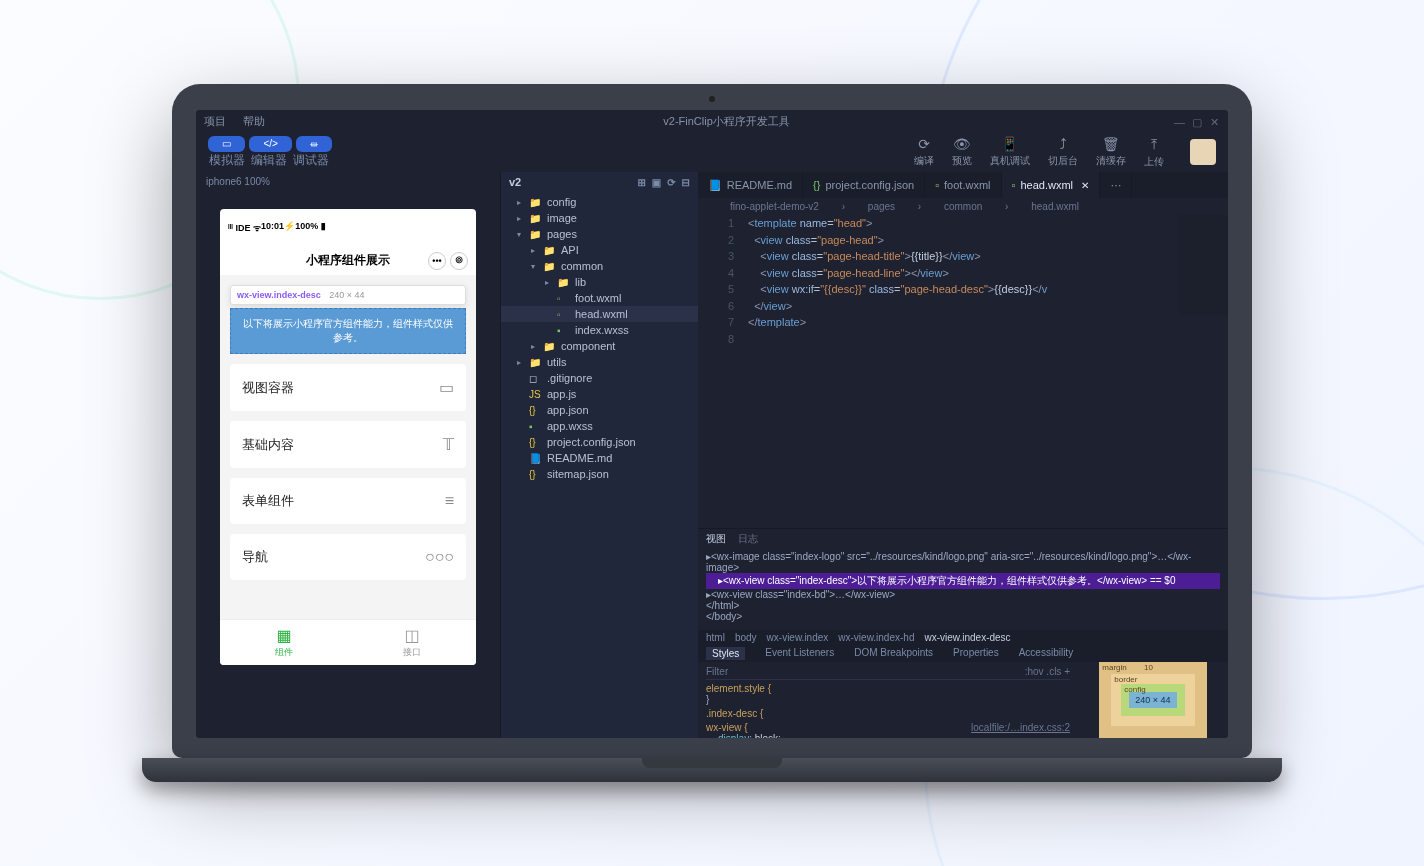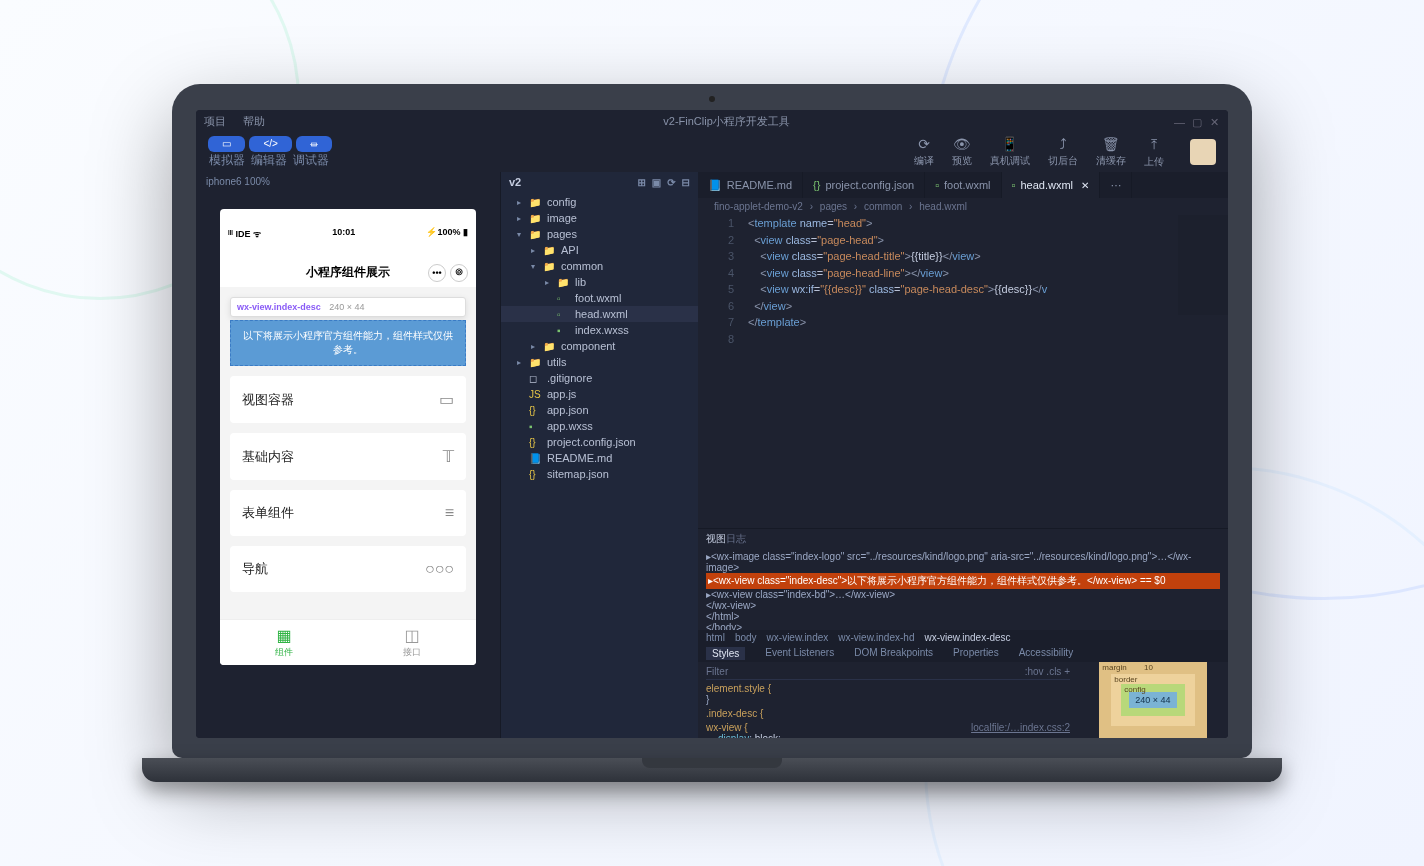--- a/index.html
+++ b/index.html
@@ -38,21 +38,21 @@
 .tool-item .icon{font-size:14px}
 .tool-item .lbl{font-size:10px}
 .avatar{width:26px;height:26px;background:#e8d5b5;border-radius:4px;margin-left:8px}
 
 .ide-body{flex:1;display:flex;overflow:hidden}
 
 
 .simulator{width:304px;background:#1e2230;display:flex;flex-direction:column}
 .sim-head{padding:4px 10px;font-size:10px;color:#7a8aa8}
 .phone{background:#fff;margin:18px auto 0;width:256px;height:456px;border-radius:4px;display:flex;flex-direction:column;overflow:hidden}
-.phone-status{display:flex;justify-content:space-between;padding:18px 8px;font-size:9px;color:#000;font-weight:600}
+.phone-status{display:flex;justify-content:flex-start;padding:12px 8px;font-size:9px;color:#000;font-weight:600}
 .phone-nav{display:flex;align-items:center;justify-content:center;position:relative;padding:6px 8px;font-size:12px;color:#000;font-weight:600}
 .phone-nav .dots{position:absolute;right:8px;display:flex;gap:4px;align-items:center}
 .phone-nav .dots span{width:18px;height:18px;border:1px solid #ccc;border-radius:50%;display:flex;align-items:center;justify-content:center;font-size:9px}
 .phone-body{flex:1;background:#f4f4f4;padding:10px;overflow:hidden}
 .inspect-tip{background:#fff;border:1px solid #ddd;border-radius:3px;padding:4px 6px;font-size:9px;color:#555;margin-bottom:3px;box-shadow:0 2px 6px rgba(0,0,0,.1)}
 .inspect-tip .sel{color:#8a5cf6;font-weight:600}
 .inspect-tip .dim{color:#999;margin-left:6px}
 .highlighted{background:#5b9bd5;color:#fff;padding:8px;font-size:10px;text-align:center;border:1px dashed #3a7bc5}
 .list-item{background:#fff;border-radius:4px;padding:14px 12px;margin-top:10px;display:flex;justify-content:space-between;align-items:center;font-size:13px;color:#222}
 .list-item .ic{color:#888;font-size:16px}
@@ -78,34 +78,34 @@
 .file-md{color:#5b9fd6}
 .ind-1{padding-left:16px}.ind-2{padding-left:30px}.ind-3{padding-left:44px}
 
 
 .editor{flex:1;display:flex;flex-direction:column;background:#1e2230;overflow:hidden}
 .ed-tabs{display:flex;background:#1a1e2b;font-size:11px;height:26px;align-items:stretch}
 .ed-tab{padding:0 10px;display:flex;align-items:center;gap:5px;color:#8a94ab;cursor:pointer;border-right:1px solid #161a26}
 .ed-tab.active{background:#1e2230;color:#dfe5f2}
 .ed-tab .close{font-size:10px;margin-left:3px}
 .breadcrumb{padding:3px 12px;font-size:10px;color:#6b7590;background:#1e2230}
-.breadcrumb span{margin:0 4px}
+.breadcrumb span{margin:0 20px}
 .code{flex:1;background:#1e2230;font-family:Consolas,Monaco,monospace;font-size:11px;overflow:hidden;position:relative}
 .code-line{display:flex;padding:0 12px;line-height:1.5}
 .line-no{width:24px;text-align:right;color:#4a5468;margin-right:14px;user-select:none}
 .tok-tag{color:#6a9fd4}.tok-attr{color:#9bb8e0}.tok-str{color:#c88a5c}.tok-brace{color:#c5cde0}.tok-punc{color:#8a94ab}
 .minimap{position:absolute;right:0;top:0;width:50px;height:100px;background:#1a1e2b;opacity:.4}
 
 
 .devtools{height:210px;background:#1e2230;border-top:1px solid #161a26;display:flex;flex-direction:column;font-size:10px}
-.dt-tabs{display:flex;padding:3px 8px;color:#6b7590}
+.dt-tabs{display:flex;padding:3px 8px;gap:12px;color:#6b7590}
 .dt-tabs span{cursor:pointer}
 .dt-tabs span.active{color:#c5cde0}
 .dt-elements{flex:1;background:#1e2230;font-family:Consolas,monospace;padding:2px 8px;overflow:hidden;color:#9ba8c4}
-.dt-elements .sel-line{background:#c2410c;color:#fff;padding:1px 2px}
+.dt-elements .sel-line{background:#4c1d95;color:#fff;padding:1px 12px}
 .dt-crumb{background:#1a1e2b;padding:2px 8px;color:#7a8aa8;display:flex;gap:10px}
 .dt-crumb span.active{color:#c5cde0}
 .dt-styles-tabs{background:#1a1e2b;padding:2px 8px;display:flex;gap:20px;color:#7a8aa8}
 .dt-styles-tabs span.active{background:#2a3148;color:#dfe5f2;padding:1px 6px}
 .dt-lower{display:flex;flex:1;overflow:hidden}
 .dt-styles{flex:1;padding:4px 8px;font-family:Consolas,monospace;color:#9ba8c4;overflow:hidden}
 .dt-styles .filter{display:flex;justify-content:space-between;color:#6b7590;border-bottom:1px solid #2a3148;padding-bottom:2px}
 .dt-styles .rule{margin-top:3px}
 .dt-styles .sel{color:#c8a05c}
 .dt-styles .prop{margin-left:12px}
@@ -405,21 +405,20 @@
 
       <div class="devtools">
         <div class="dt-tabs">
           <span class="active">视图</span>
           <span>日志</span>
         </div>
         <div class="dt-elements" id="dt-elements">
                 <div>▸&lt;wx-image class="index-logo" src="../resources/kind/logo.png" aria-src="../resources/kind/logo.png"&gt;…&lt;/wx-image&gt;</div>
                 <div class="sel-line">▸&lt;wx-view class="index-desc"&gt;以下将展示小程序官方组件能力，组件样式仅供参考。&lt;/wx-view&gt; == $0</div>
                 <div>▸&lt;wx-view class="index-bd"&gt;…&lt;/wx-view&gt;</div>
-                <div>&lt;/wx-view&gt;</div>
                 <div>&lt;/html&gt;</div>
                 <div>&lt;/body&gt;</div>
               </div>
         <div class="dt-crumb" id="dt-crumb">
                 <span class="">html</span>
                 <span class="">body</span>
                 <span class="">wx-view.index</span>
                 <span class="">wx-view.index-hd</span>
                 <span class="active">wx-view.index-desc</span>
               </div>

